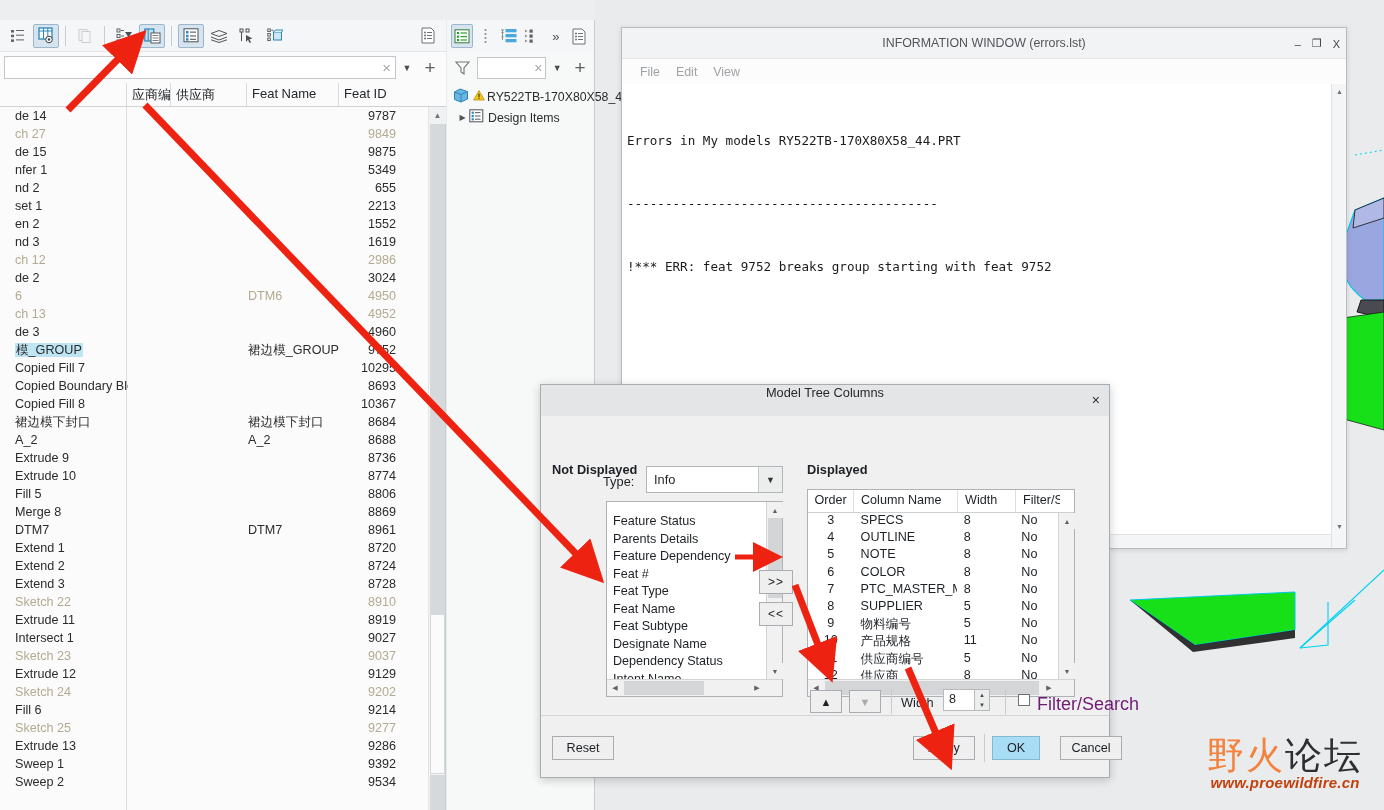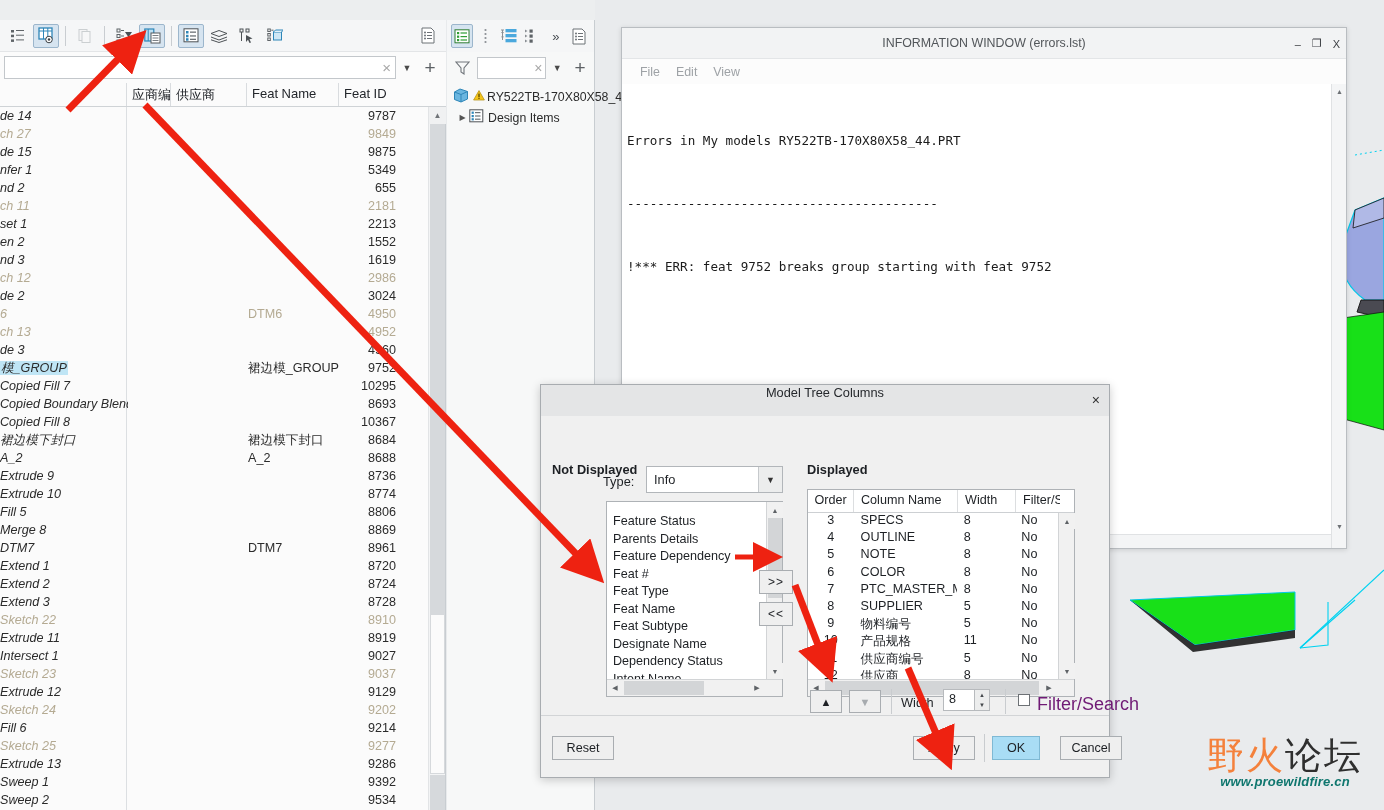--- a/index.html
+++ b/index.html
@@ -65,21 +65,21 @@
   }
   .mt-rows {
     position: absolute; left: 0; top: 87px; width: 428px; height: 723px;
     overflow: hidden;
   }
   .mt-row {
     height: 18px; display: flex; align-items: center;
     font-size: 12.6px; color: #2b2b2b; white-space: nowrap;
   }
   .mt-row.dim { color: #b4aa92; }
-  .cell-name { width: 128px; padding-left: 0px; overflow: hidden; font-style: italic; }
+  .cell-name { width: 128px; padding-left: 15px; overflow: hidden; }
   .cell-name .hl { background: #bfe5f5; padding: 0 1px; }
   .cell-sup { width: 120px; }
   .cell-featname { width: 93px; text-align: left; overflow:hidden; }
   .cell-featid { width: 75px; text-align: right; padding-right: 20px; }
   .col-divider {
     position: absolute; left: 126px; top: 87px; width: 1px; height: 723px;
     background: #dcdfe2;
   }
 
   
@@ -279,21 +279,21 @@
     position: absolute; left: 1196px; top: 736px; width: 178px; height: 66px;
     text-align: center;
   }
   .wm-cn {
     font-size: 37px; line-height: 40px; letter-spacing: 2px;
     font-family: "DejaVu Sans", sans-serif;
   }
   .wm-cn .o { color: #f4813c; }
   .wm-cn .k { color: #2f2f2f; }
   .wm-url {
-    font-size: 13px; color: #0f766e; font-style: italic; font-weight: bold;
+    font-size: 15px; color: #c2410c; font-style: italic; font-weight: bold;
     letter-spacing: 0.2px; margin-top: -2px;
   }
   .top-strip {
     position: absolute; left:0; top:0; width: 595px; height: 20px; background: #eceeef;
   }
 </style>
 </head>
 <body>
 
 <div id="root">
@@ -464,26 +464,20 @@
           <div class="cell-name">nfer 1</div>
           <div class="cell-sup"></div>
           <div class="cell-featname"></div>
           <div class="cell-featid">5349</div>
         </div>
         <div class="mt-row">
           <div class="cell-name">nd 2</div>
           <div class="cell-sup"></div>
           <div class="cell-featname"></div>
           <div class="cell-featid">655</div>
-        </div>
-        <div class="mt-row dim">
-          <div class="cell-name">ch 11</div>
-          <div class="cell-sup"></div>
-          <div class="cell-featname"></div>
-          <div class="cell-featid">2181</div>
         </div>
         <div class="mt-row">
           <div class="cell-name">set 1</div>
           <div class="cell-sup"></div>
           <div class="cell-featname"></div>
           <div class="cell-featid">2213</div>
         </div>
         <div class="mt-row">
           <div class="cell-name">en 2</div>
           <div class="cell-sup"></div>

